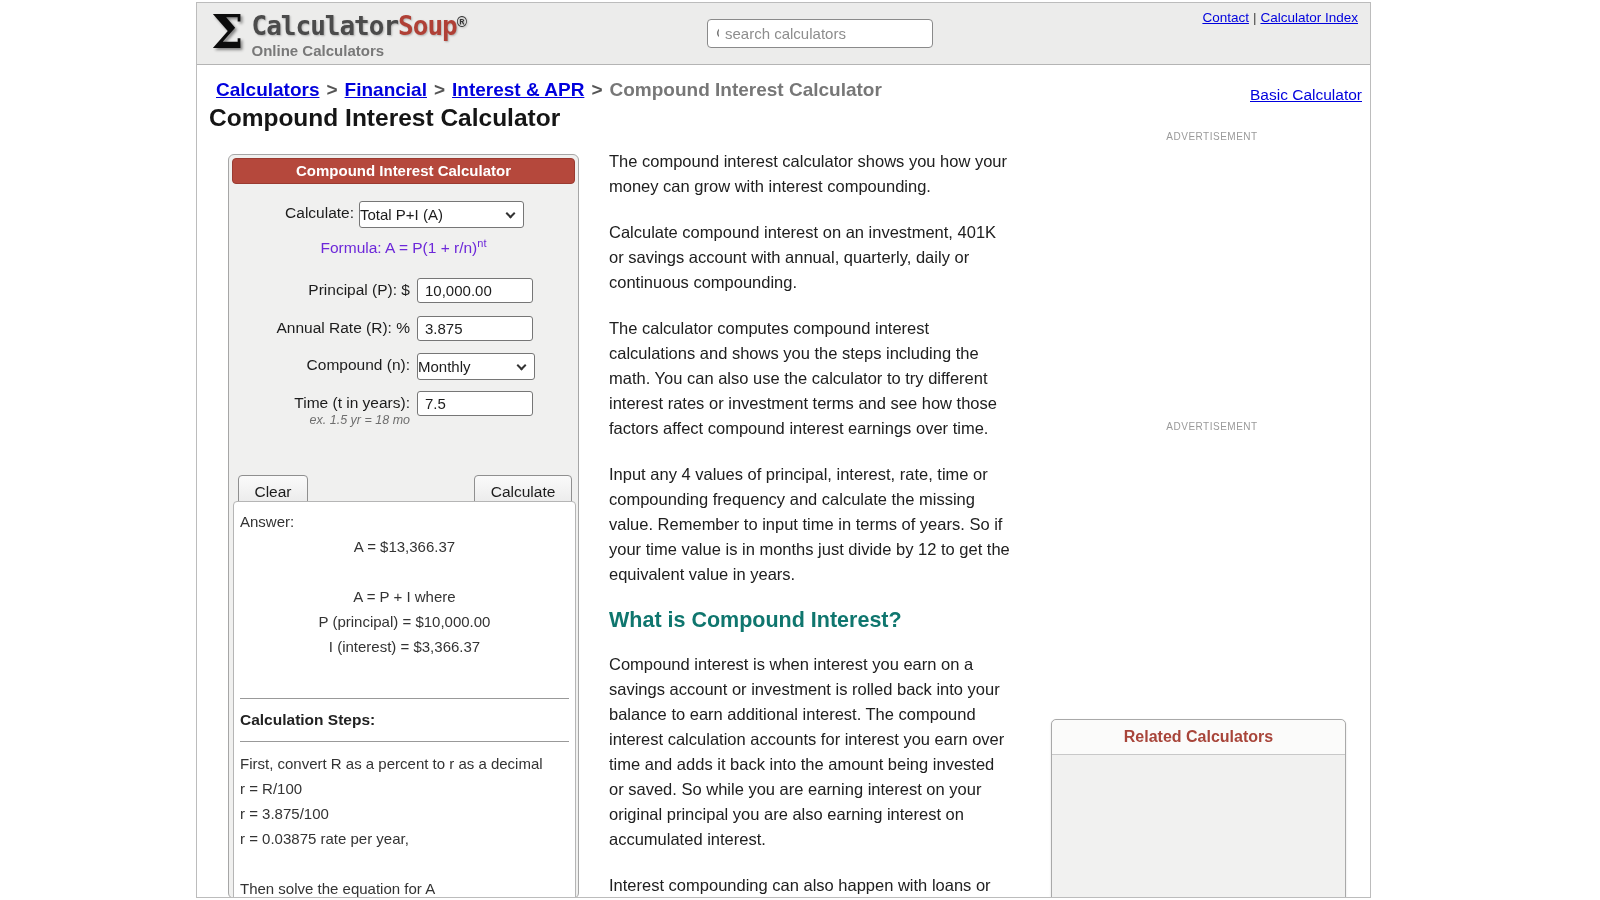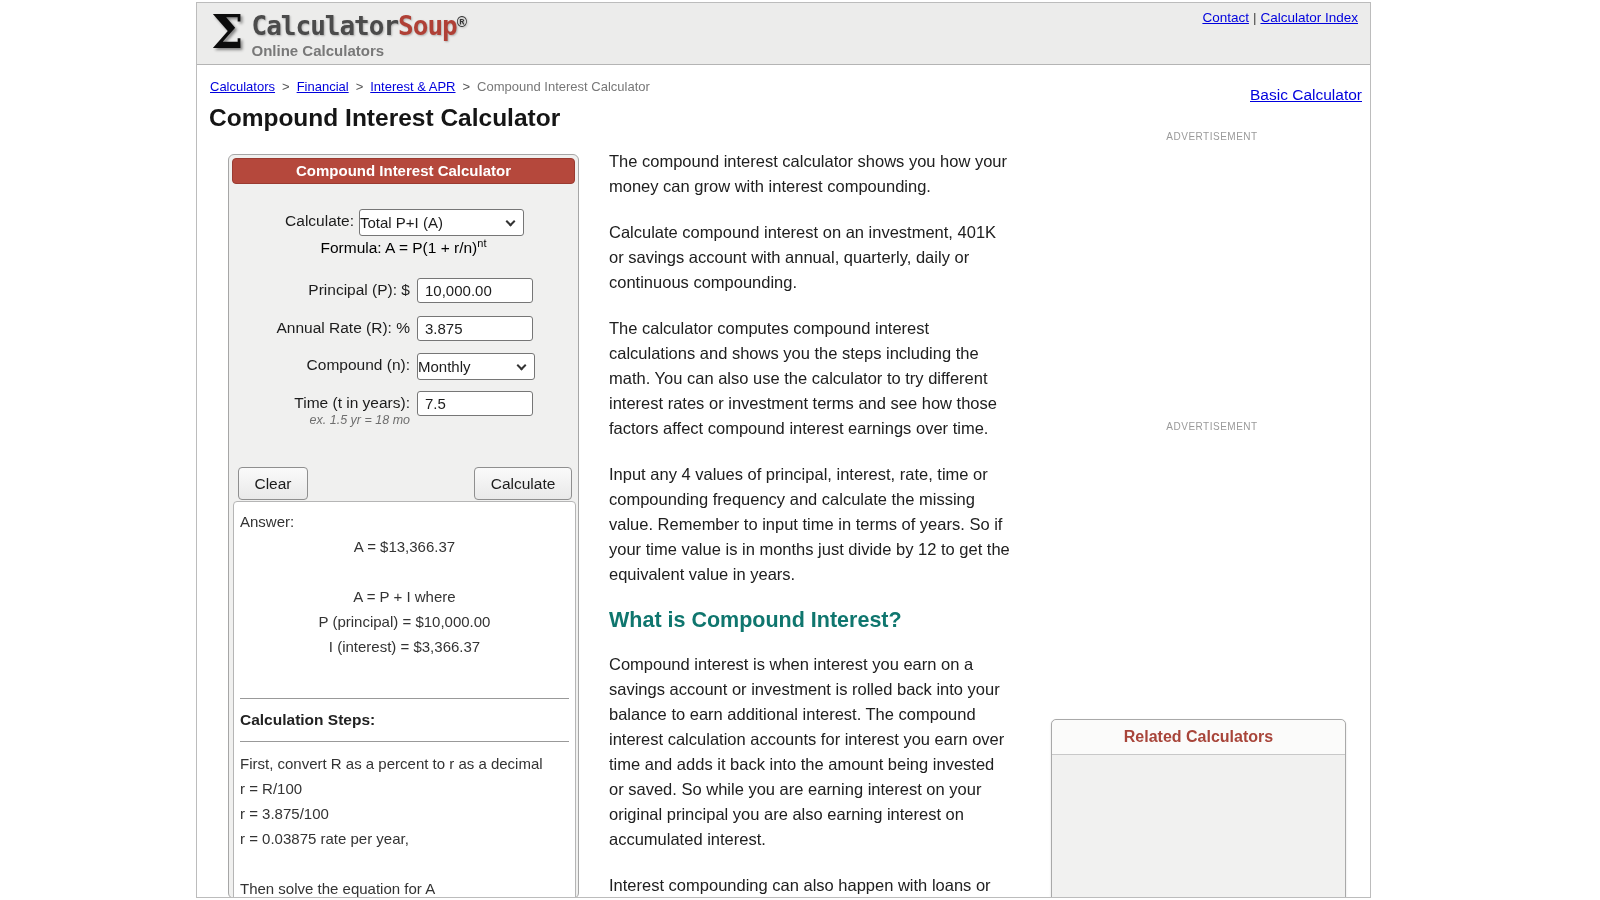--- a/index.html
+++ b/index.html
@@ -21,21 +21,21 @@
   .search-wrap { position:absolute; left:510px; top:16px; width:226px; height:29px; background:#fff;
                  border:1px solid #8a8a8a; border-radius:4px; display:flex; align-items:center; padding:0 8px; }
   .search-wrap input { border:none; outline:none; flex:1; font-size:15px; color:#222; margin-left:6px;
                        font-family:"Liberation Sans",sans-serif; background:transparent; }
   .search-wrap input::placeholder { color:#8d8d8d; }
   .top-links { position:absolute; right:12px; top:7px; font-size:13.5px; color:#333; }
   .top-links a { color:#0000dd; text-decoration:underline; cursor:pointer; }
   .top-links .sep { margin:0 4px; color:#444; }
 
   
-  .crumbs { position:absolute; left:13px; top:76px; font-size:13px; color:#777; }
+  .crumbs { position:absolute; left:19px; top:76px; font-size:19px; color:#777;font-weight:bold; }
   .crumbs a { color:#0000dd; text-decoration:underline; cursor:pointer; }
   .crumbs .sep { margin:0 7px; color:#555; }
   .basic-link { position:absolute; right:8px; top:83px; font-size:15.5px; color:#0000dd;
                 text-decoration:underline; cursor:pointer; }
   h1.pgtitle { position:absolute; left:12px; top:101px; font-size:24.5px; font-weight:bold; color:#151515; }
 
   
   .panel { position:absolute; left:31px; top:151px; width:351px; height:745px;
            background:#f0f0ef; border:1px solid #a6a6a6; border-radius:6px; }
   .panel-title { margin:3px; height:26px; line-height:24px; background:#b5483c; border:1px solid #9a3b31;
@@ -44,24 +44,24 @@
   .frow .flabel { position:absolute; right:168px; top:3px; font-size:15.5px; color:#1c1c1c; white-space:nowrap; }
   .frow input.fld { position:absolute; left:188px; top:0; width:116px; height:25px; border:1px solid #767676;
                     border-radius:3px; background:#fff; font-size:15px; color:#1c1c1c; padding:8px 7px;
                     font-family:"Liberation Sans",sans-serif; }
   .selwrap { position:absolute; top:0; height:27px; background:#fff; border:1px solid #767676; border-radius:3px; }
   .selwrap select { appearance:none; -webkit-appearance:none; width:100%; height:100%; border:none; outline:none;
                     background:transparent; font-size:15px; color:#1c1c1c; padding:0 22px 0 0;
                     font-family:"Liberation Sans",sans-serif; }
   .selwrap .chev { position:absolute; right:9px; top:8px; width:7px; height:7px; border-right:2px solid #333;
                    border-bottom:2px solid #333; transform:rotate(45deg); pointer-events:none; }
-  .formula { position:absolute; top:82px; width:100%; text-align:center; font-size:15.5px; color:#000000; }
+  .formula { position:absolute; top:82px; width:100%; text-align:center; font-size:15.5px; color:#6d28d9; }
   .formula sup { font-size:11px; }
   .hint { position:absolute; right:168px; top:258px; font-size:12.5px; font-style:italic; color:#6e6e6e; }
-  .btn { position:absolute; top:312px; height:33px; background:linear-gradient(#fafafa,#e9e9e9);
+  .btn { position:absolute; top:320px; height:33px; background:linear-gradient(#fafafa,#e9e9e9);
          border:1px solid #8f8f8f; border-radius:4px; font-size:15.5px; color:#1c1c1c; cursor:pointer;
          font-family:"Liberation Sans",sans-serif; }
   .btn-clear { left:9px; width:70px; }
   .btn-calc { left:245px; width:98px; }
   .ansbox { position:absolute; left:4px; top:346px; width:343px; height:560px; background:#fff;
             border:1px solid #b5b5b5; border-radius:4px; padding:7px 6px; font-size:15px; color:#333; }
   .ans-line { line-height:25px; }
   .ans-center { text-align:center; line-height:25px; }
   .spacer25 { height:25px; }
   .spacer30 { height:30px; }
@@ -92,36 +92,43 @@
 <div class="container">
 
   <div class="hdr">
     <div class="logo">
       <span class="sigma">Σ</span>
       <span>
         <span class="logo-name"><span>Calculator</span><span class="logo-soup">Soup</span><span class="logo-reg">®</span></span>
         <div class="logo-tag">Online Calculators</div>
       </span>
     </div>
+    <div class="search-wrap">
+      <svg width="14" height="14">
+        <circle cx="6" cy="6" r="4.3" fill="none" stroke="#777" stroke-width="1.6"></circle>
+        <line x1="9.4" y1="9.4" x2="13" y2="13" stroke="#777" stroke-width="1.6"></line>
+      </svg>
+      <input type="text" placeholder="search calculators" style="">
+    </div>
     <div class="top-links">
       <a>Contact</a><span class="sep">|</span><a>Calculator Index</a>
     </div>
   </div>
 
   <div class="crumbs">
     <a>Calculators</a><span class="sep">&gt;</span><a>Financial</a><span class="sep">&gt;</span><a>Interest &amp; APR</a><span class="sep">&gt;</span><span>Compound Interest Calculator</span>
   </div>
   <a class="basic-link">Basic Calculator</a>
 
   <h1 class="pgtitle">Compound Interest Calculator</h1>
 
   <div class="panel">
     <div class="panel-title">Compound Interest Calculator</div>
 
-    <div class="frow" style="top:46px;margin-top:8px;">
+    <div class="frow" style="top:46px;">
       <span class="flabel" style="right:224px;">Calculate:</span>
       <div class="selwrap" style="left:130px; width:165px;">
         <select><option>Total P+I (A)</option></select>
         <span class="chev"></span>
       </div>
     </div>
 
     <div class="formula"><span>Formula: A = P(1 + r/n)</span><sup>nt</sup></div>
 
     <div class="frow" style="top:123px;">

